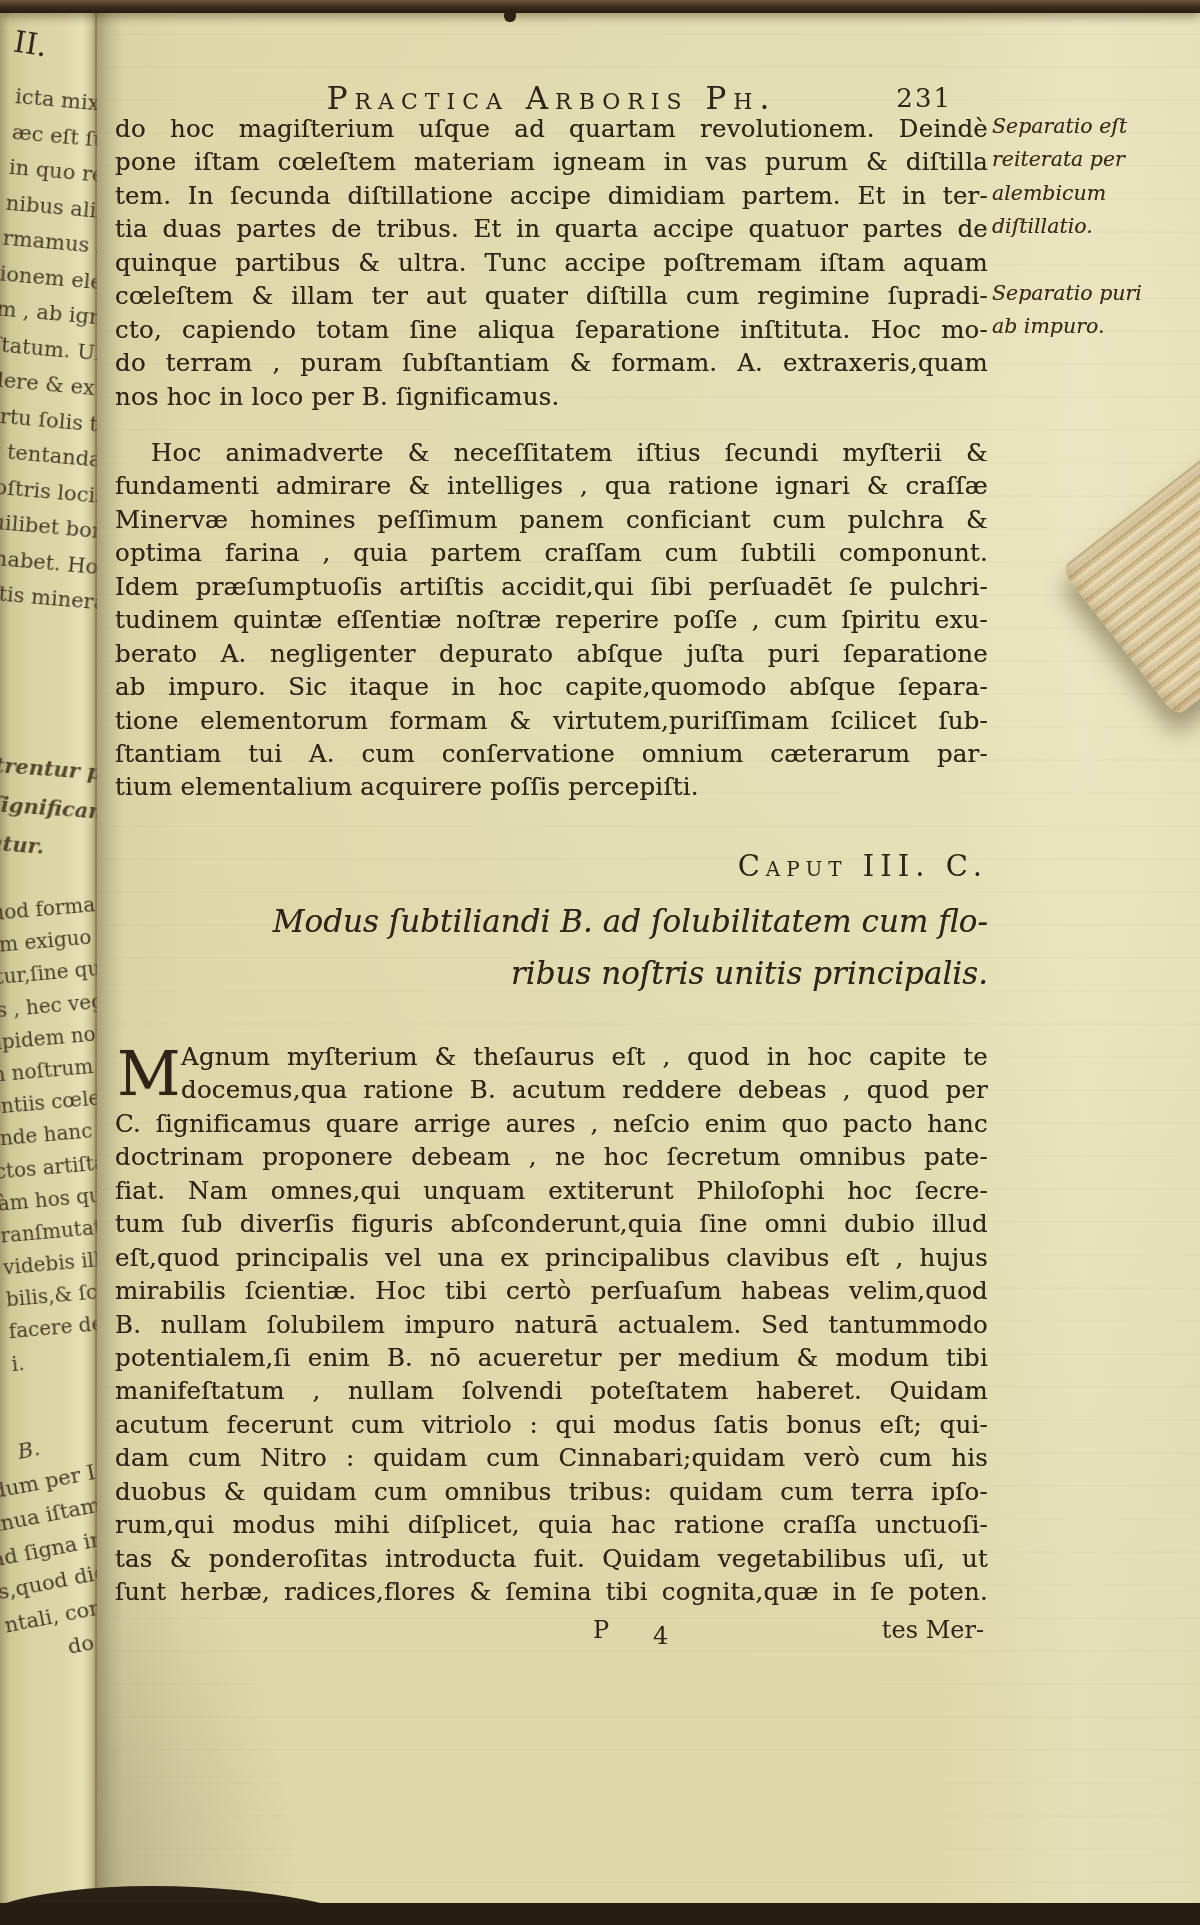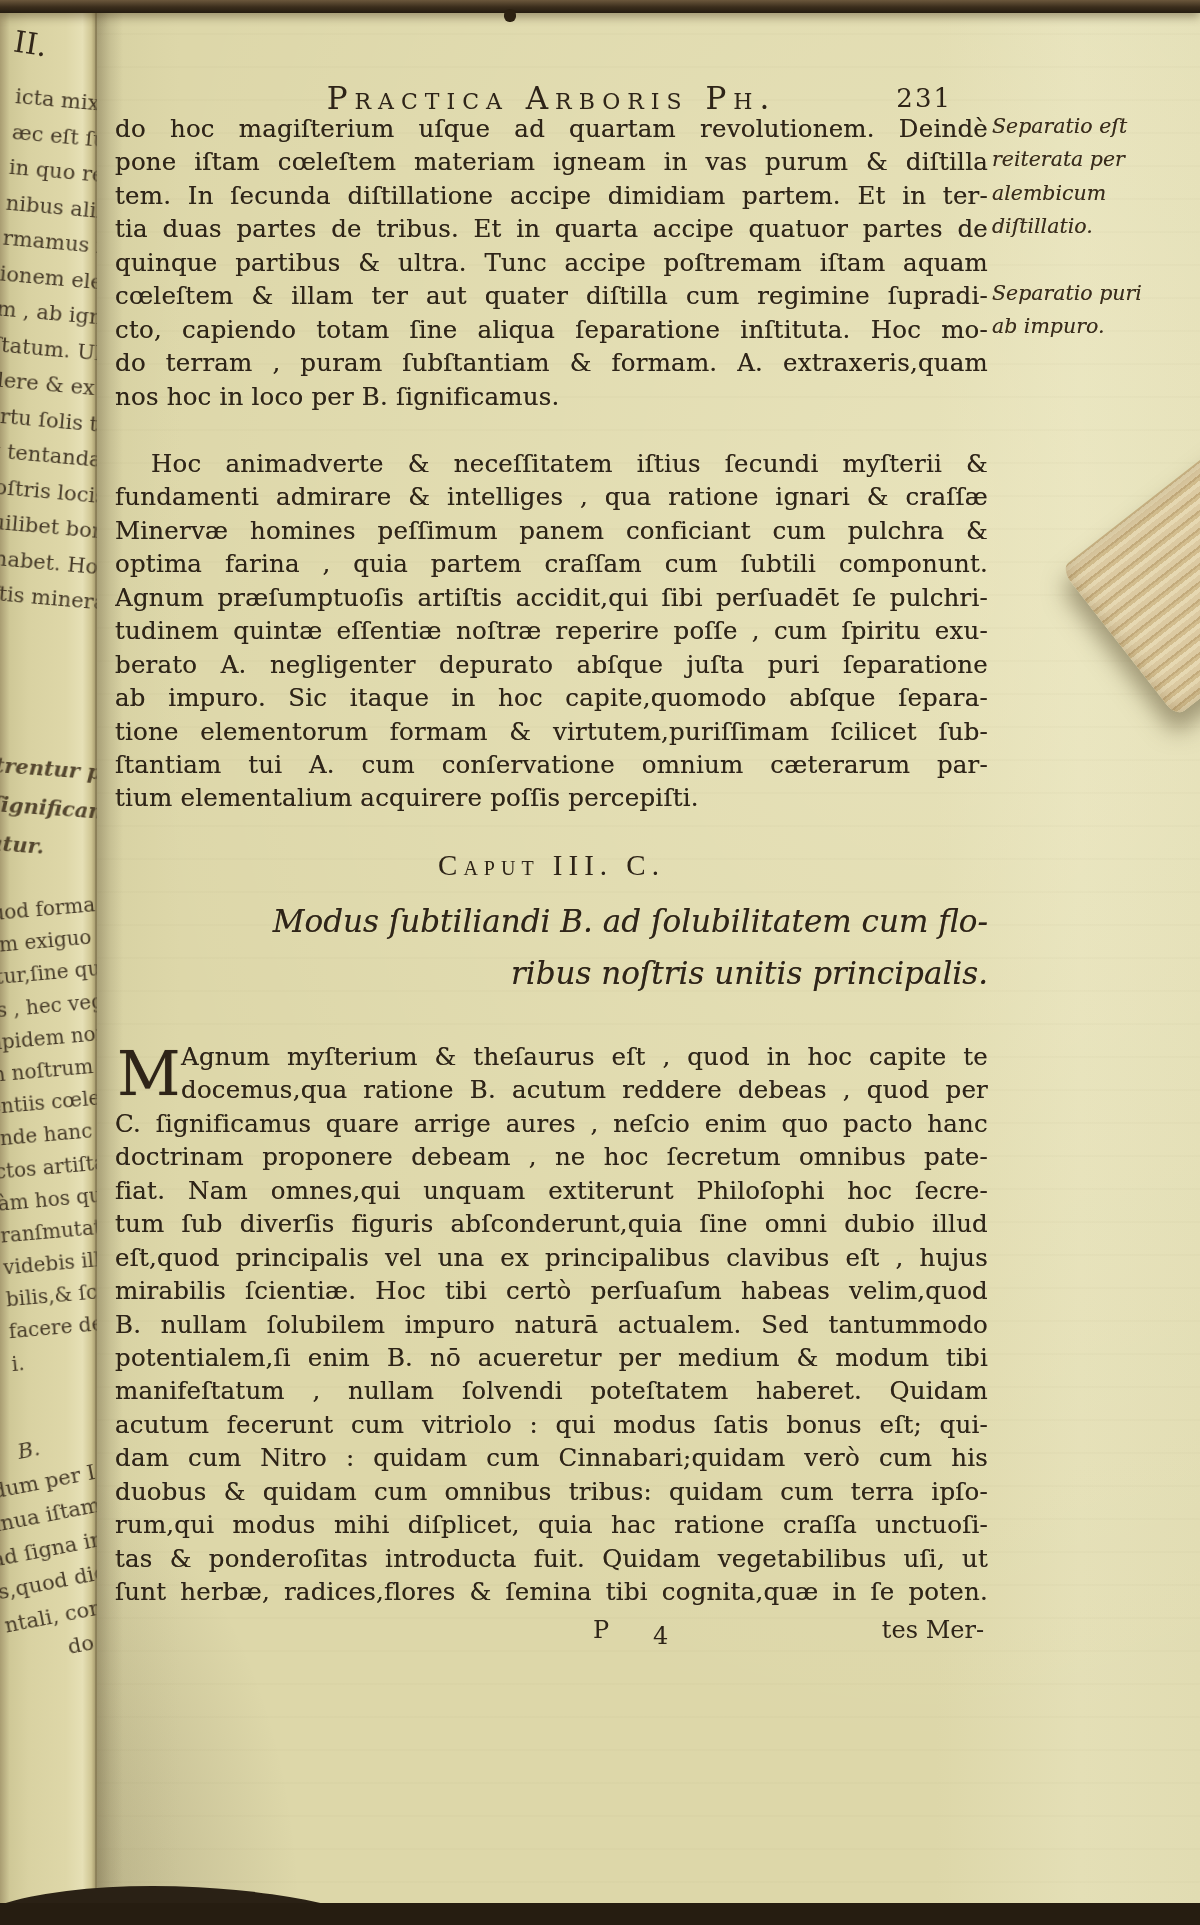--- a/index.html
+++ b/index.html
@@ -42,29 +42,29 @@
   
   .page-body{position:absolute;left:115px;top:0;width:873px;height:100%;}
   .header{position:absolute;left:0;top:80px;width:100%;height:40px;text-align:center;}
   .running-title{font-variant:small-caps;font-size:31px;letter-spacing:7px;color:#2e2418;margin-top:8px;}
   .page-number{position:absolute;right:36px;top:3px;font-size:26px;letter-spacing:2px;}
   .para{position:absolute;left:0;width:100%;}
   .line{height:33.45px;line-height:33.45px;font-size:24.5px;letter-spacing:.2px;
     text-align:justify;text-align-last:justify;
     text-shadow:0 0 .6px rgba(46,36,24,.55);overflow:hidden;}
   .para1{top:112px;}
-  .para2{top:447px;}
+  .para2{top:436px;}
   .para3{top:1040px;}
   .para1 .line:last-child,.para2 .line:last-child{text-align-last:left;}
   .para2 .line:first-child{padding-left:36px;}
   .para3 .line:nth-child(-n+2){padding-left:66px;}
   .drop-cap{position:absolute;left:2px;top:1044px;font-size:62px;line-height:60px;
     text-shadow:0 0 .8px rgba(46,36,24,.6);}
-  .caput{position:absolute;left:0;top:849px;width:100%;text-align:center;
-    font-variant:small-caps;font-size:29px;letter-spacing:6px;font-family:Liberation Serif, serif;}
+  .caput{position:absolute;left:0;top:849px;width:100%;text-align:right;
+    font-variant:small-caps;font-size:29px;letter-spacing:6px;}
   .chapter-title{position:absolute;left:0;top:895px;width:100%;text-align:right;
     font-style:italic;font-size:31px;}
   .tline{height:52px;line-height:52px;text-shadow:0 0 .6px rgba(46,36,24,.5);}
   .footer{position:absolute;left:0;top:1616px;width:100%;height:36px;font-size:24px;}
   .sig-p{position:absolute;left:478px;top:0;}
   .sig-4{position:absolute;left:538px;top:6px;}
   .catchword{position:absolute;right:4px;top:0;}
   
   .mnotes{position:absolute;left:992px;top:0;width:205px;}
   .mnote{position:absolute;left:0;width:100%;font-style:italic;font-size:20.5px;color:#392c1b;}
@@ -158,21 +158,21 @@
         <div class="line">do terram , puram ſubſtantiam &amp; formam.  A.  extraxeris,quam</div>
         <div class="line">nos hoc in loco per B. ſignificamus.</div>
       </div>
 
     <div class="para para2">
 
     <div class="line">Hoc animadverte &amp;  neceſſitatem iſtius ſecundi myſterii &amp;</div>
         <div class="line">fundamenti admirare &amp; intelliges , qua ratione ignari &amp; craſſæ</div>
         <div class="line">Minervæ homines peſſimum panem conficiant cum pulchra &amp;</div>
         <div class="line">optima farina , quia partem craſſam cum ſubtili componunt.</div>
-        <div class="line">Agnum præſumptuoſis artiſtis accidit,qui ſibi perſuadēt ſe pulchri-</div>
+        <div class="line">Idem præſumptuoſis artiſtis accidit,qui ſibi perſuadēt ſe pulchri-</div>
         <div class="line">tudinem quintæ eſſentiæ noſtræ reperire poſſe , cum ſpiritu exu-</div>
         <div class="line">berato A. negligenter depurato abſque juſta puri ſeparatione</div>
         <div class="line">ab impuro.  Sic itaque in hoc capite,quomodo abſque ſepara-</div>
         <div class="line">tione elementorum formam &amp; virtutem,puriſſimam ſcilicet ſub-</div>
         <div class="line">ſtantiam tui A. cum conſervatione omnium cæterarum par-</div>
         <div class="line">tium elementalium acquirere poſſis percepiſti.</div>
       </div>
 
     <div class="caput">Caput  III.  C.</div>
 

